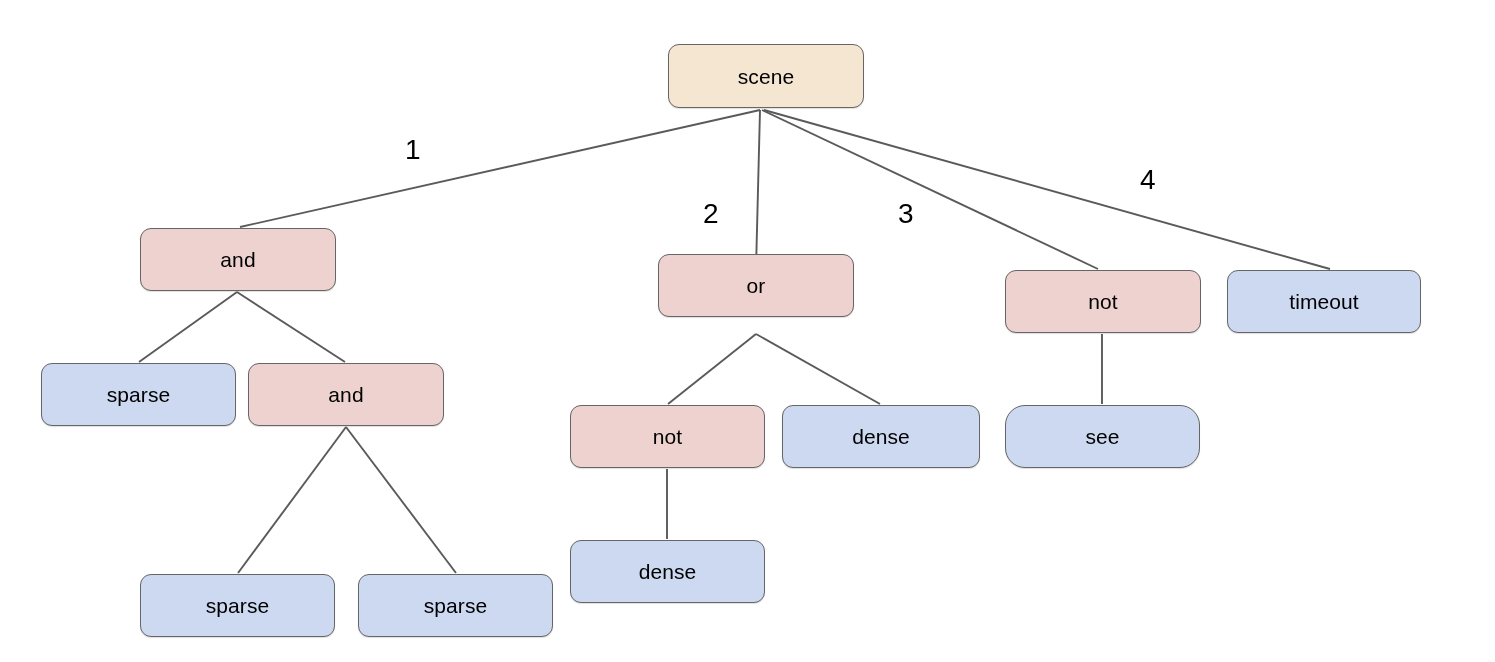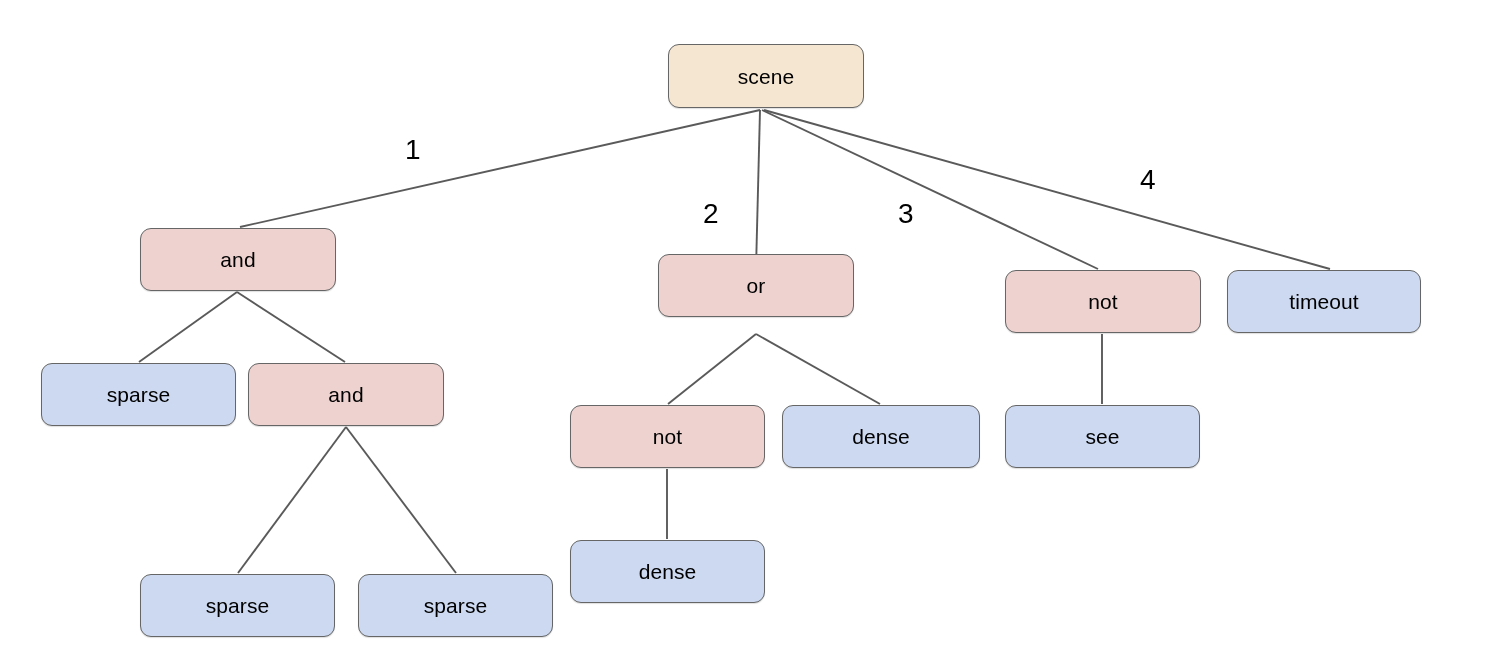--- a/index.html
+++ b/index.html
@@ -74,21 +74,21 @@
   <div id="node-layer">
       <div class="node root" style="left: 668px; top: 44px; width: 196px; height: 64px;">scene</div>
       <div class="node op" style="left: 140px; top: 228px; width: 196px; height: 63px;">and</div>
       <div class="node op" style="left: 658px; top: 254px; width: 196px; height: 63px;">or</div>
       <div class="node op" style="left: 1005px; top: 270px; width: 196px; height: 63px;">not</div>
       <div class="node leaf" style="left: 1227px; top: 270px; width: 194px; height: 63px;">timeout</div>
       <div class="node leaf" style="left: 41px; top: 363px; width: 195px; height: 63px;">sparse</div>
       <div class="node op" style="left: 248px; top: 363px; width: 196px; height: 63px;">and</div>
       <div class="node op" style="left: 570px; top: 405px; width: 195px; height: 63px;">not</div>
       <div class="node leaf" style="left: 782px; top: 405px; width: 198px; height: 63px;">dense</div>
-      <div class="node leaf" style="left: 1005px; top: 405px; width: 195px; height: 63px;">see</div>
+      <div class="node leaf" style="left: 1005px; top: 405px; width: 195px; height: 63px; border-radius: 20px;">see</div>
       <div class="node leaf" style="left: 570px; top: 540px; width: 195px; height: 63px;">dense</div>
       <div class="node leaf" style="left: 140px; top: 574px; width: 195px; height: 63px;">sparse</div>
       <div class="node leaf" style="left: 358px; top: 574px; width: 195px; height: 63px;">sparse</div>
     </div>
   <div id="label-layer">
       <div class="edge-label" style="left: 405px; top: 136px;">1</div>
       <div class="edge-label" style="left: 703px; top: 200px;">2</div>
       <div class="edge-label" style="left: 898px; top: 200px;">3</div>
       <div class="edge-label" style="left: 1140px; top: 166px;">4</div>
     </div>

